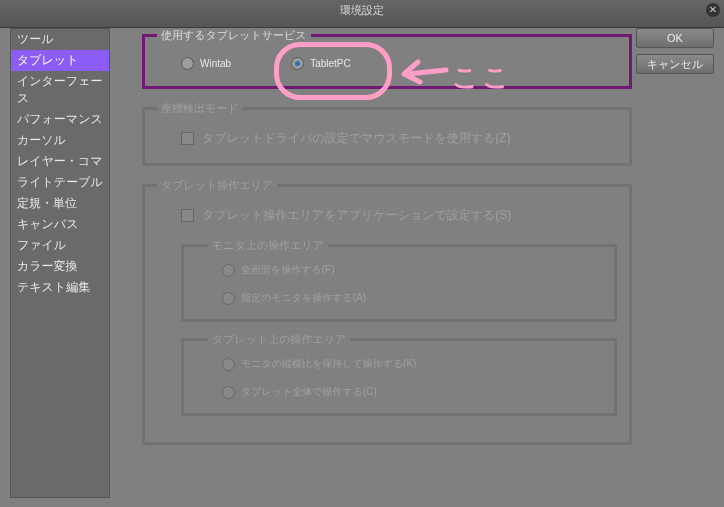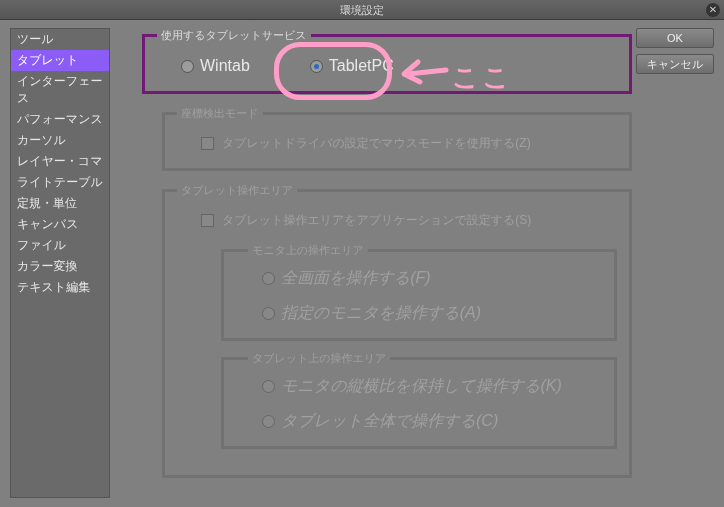--- a/index.html
+++ b/index.html
@@ -1,40 +1,40 @@
 <!DOCTYPE html>
 <html><head>
 <meta charset="utf-8">
 <style>
   * { box-sizing: border-box; margin: 0; padding: 0; font-family: "Meiryo", "MS PGothic", sans-serif; }
   body { width: 724px; height: 507px; background: #808080; overflow: hidden; position: relative; }
-  .titlebar { height: 20px; background: linear-gradient(#666,#555); position: relative; text-align: center; color: #ddd; font-size: 11px; line-height: 20px; border-bottom: 1px solid #3a3a3a; }
+  .titlebar { height: 28px; background: linear-gradient(#666,#555); position: relative; text-align: center; color: #ddd; font-size: 11px; line-height: 20px; border-bottom: 1px solid #3a3a3a; }
   .close-btn { position: absolute; right: 4px; top: 3px; width: 14px; height: 14px; background: #333; border-radius: 7px; color: #ccc; font-size: 10px; line-height: 13px; text-align: center; cursor: pointer; }
   .sidebar { position: absolute; left: 10px; top: 28px; width: 100px; height: 470px; background: #6a6a6a; border: 1px solid #555; }
   .sidebar-item { padding: 2px 6px; font-size: 12px; color: #e8e8e8; cursor: pointer; }
   .sidebar-item.selected { background: #8b5cf6; color: #fff; }
   .main { position: absolute; left: 142px; right: 92px; top: 28px; bottom: 8px; }
   .btn-col { position: absolute; right: 8px; top: 28px; width: 80px; }
   .btn { display: block; width: 78px; height: 20px; margin-bottom: 6px; background: linear-gradient(#8a8a8a,#6e6e6e); border: 1px solid #555; color: #eee; font-size: 11px; text-align: center; line-height: 18px; cursor: pointer; border-radius: 2px; }
   fieldset { border: 3px solid #701a75; padding: 14px 12px 16px; margin-bottom: 12px; position: relative; }
-  fieldset.disabled { border-color: #727272; margin-left: 20px; }
+  fieldset.disabled { border-color: #727272; }
   legend { font-size: 11px; color: #ddd; padding: 0 4px; }
   fieldset.disabled legend, fieldset.disabled .label, fieldset.disabled .chk-label, fieldset.disabled .r-label { color: #a0a0a0; }
   .radio-row { display: flex; gap: 60px; padding-left: 24px; }
   .radio-opt { display: flex; align-items: center; gap: 6px; cursor: pointer; }
   .radio-dot { width: 13px; height: 13px; border-radius: 50%; border: 1px solid #555; background: #9c9c9c; position: relative; }
   .radio-dot.on::after { content: ""; position: absolute; width: 5px; height: 5px; background: #2a6dc0; border-radius: 50%; left: 3px; top: 3px; }
   .radio-dot.off-dis { background: #888; border-color: #666; }
-  .r-label { font-size: 16px; color: #e8e8e8; }
+  .r-label { font-size: 10px; color: #e8e8e8; }
   .chk-row { display: flex; align-items: center; gap: 8px; padding-left: 24px; }
   .chk { width: 13px; height: 13px; border: 1px solid #666; background: #888; }
   .chk-label { font-size: 12px; color: #e8e8e8; }
   .inner-fs { margin-left: 24px; margin-top: 14px; }
   .inner-fs fieldset { padding: 10px 24px 14px; margin-bottom: 10px; }
-  .inner-fs .radio-row { flex-direction: column; gap: 14px; padding-left: 14px; font-style: italic; }
+  .inner-fs .radio-row { flex-direction: column; gap: 14px; padding-left: 14px; }
   
   .anno { position: absolute; pointer-events: none; z-index: 50; }
   .circle { left: 274px; top: 42px; width: 118px; height: 58px; border: 5px solid #ff9ec6; border-radius: 26px; }
   .arrow-svg { left: 398px; top: 56px; }
   .koko { left: 452px; top: 60px; font-size: 26px; font-weight: bold; color: #ff9ec6; letter-spacing: 4px; font-family: sans-serif; }
 </style>
 </head>
 <body>
 
 <div class="titlebar">

